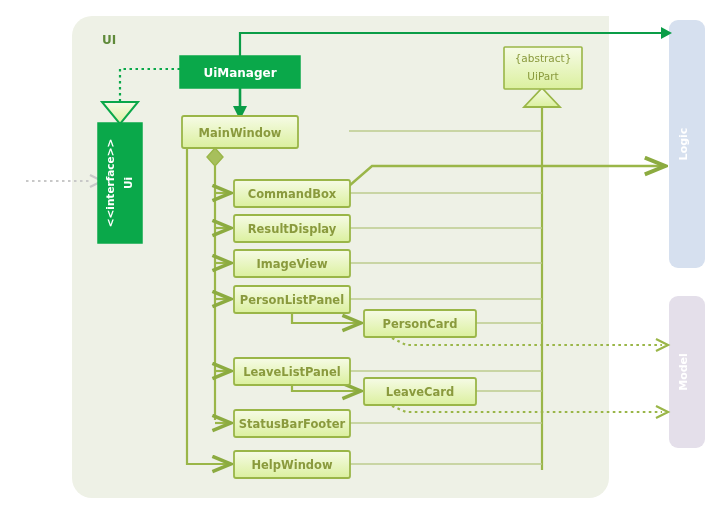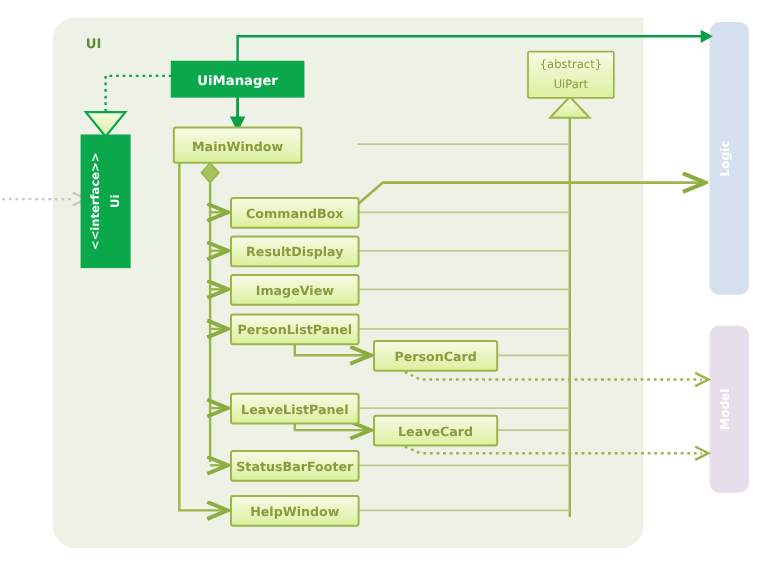--- a/index.html
+++ b/index.html
@@ -1,18 +1,18 @@
 <!DOCTYPE html>
 <html><head>
 <meta charset="utf-8">
 <style>
   html,body{margin:0;padding:0;background:#ffffff;}
   body{width:712px;height:512px;overflow:hidden;
        font-family:"DejaVu Sans","Liberation Sans",sans-serif;}
-  #stage{position:relative;width:588px;height:512px;}
+  #stage{position:relative;width:588px;height:512px;margin-left:24px;}
   svg{position:absolute;top:0;left:0;}
   .cls-label{font-size:11.5px;font-weight:bold;fill:#8a9a3d;}
   .cls-label-white{font-size:12px;font-weight:bold;fill:#ffffff;}
   .pkg-label{font-size:12px;font-weight:bold;fill:#5f8a3a;}
   .side-label{font-size:11px;font-weight:bold;fill:#ffffff;}
   .abs-label{font-size:10.5px;fill:#8a9a3d;}
   .iface-label{font-size:10.5px;font-weight:bold;fill:#ffffff;}
 </style>
 </head>
 <body>

